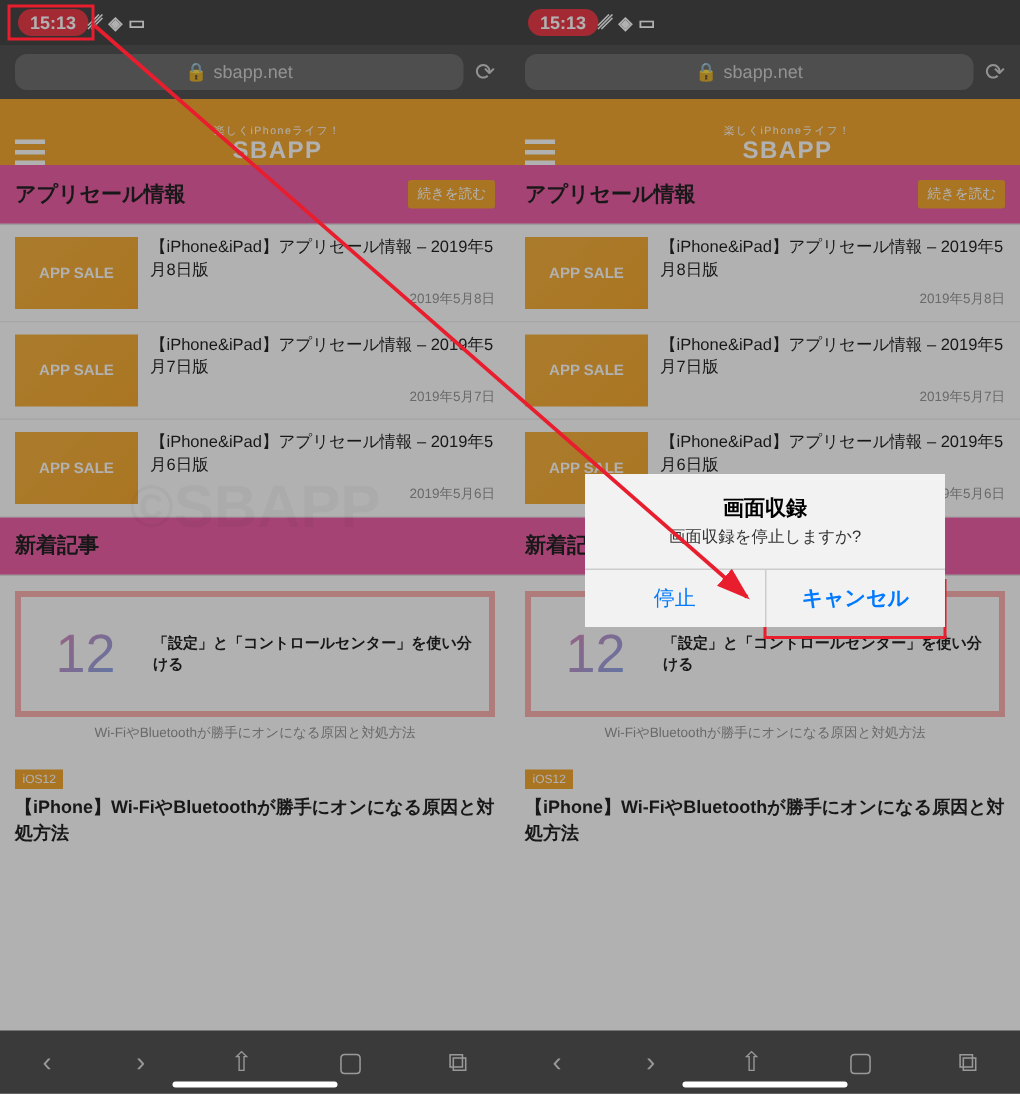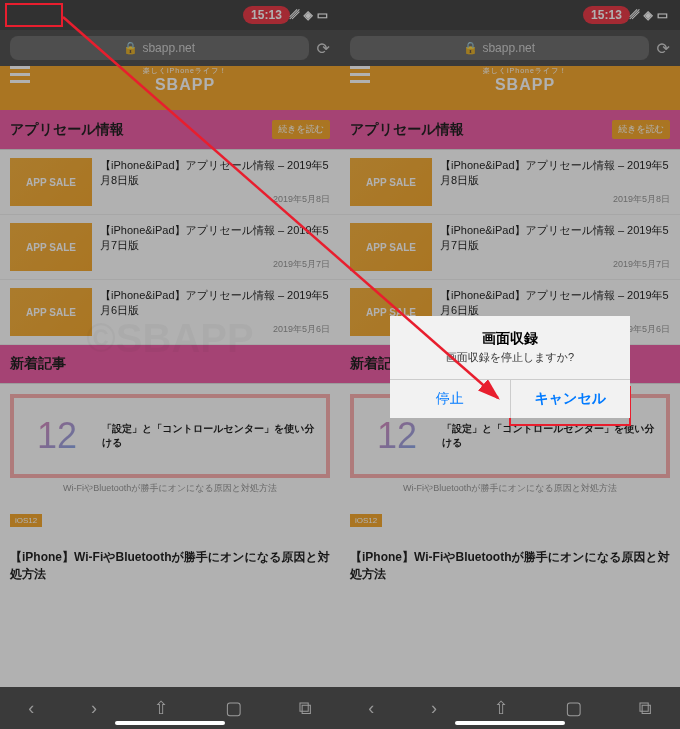--- a/index.html
+++ b/index.html
@@ -1,41 +1,41 @@
 <!DOCTYPE html>
 <html><head>
 <meta charset="utf-8">
 <style>
 *{margin:0;padding:0;box-sizing:border-box;font-family:-apple-system,"Hiragino Sans",sans-serif}
 body{width:680px;height:729px;display:flex;background:#000;position:relative}
 .phone{width:340px;height:729px;position:relative;background:#fff}
 .dim{position:absolute;inset:0;background:rgba(60,60,60,.4);z-index:5;pointer-events:none}
-.status{height:30px;background:#2a2a2a;display:flex;align-items:center;justify-content:flex-end;padding:0 12px;color:#fff;font-size:12px;font-weight:600;position:relative;z-index:1}
+.status{height:30px;background:#2a2a2a;display:flex;align-items:center;justify-content:flex-start;padding:0 12px;color:#fff;font-size:12px;font-weight:600;position:relative;z-index:1}
 .time-pill{background:#e81e2e;border-radius:10px;padding:2px 8px}
 .icons{display:flex;gap:4px;align-items:center}
 .addr{height:36px;background:#3a3a3a;display:flex;align-items:center;padding:0 10px;gap:8px;position:relative;z-index:1}
 .url{flex:1;background:#5a5a5a;border-radius:8px;height:24px;display:flex;align-items:center;justify-content:center;color:#ccc;font-size:12px;gap:4px}
 .reload{color:#ccc;font-size:16px}
-.hdr{height:44px;background:#f39c12;display:flex;align-items:flex-start;gap:10px;padding:0 10px;position:relative;z-index:1}
+.hdr{height:44px;background:#f39c12;display:flex;align-items:flex-end;gap:10px;padding:0 10px;position:relative;z-index:1}
 .ham{display:flex;flex-direction:column;gap:4px}
 .ham span{width:20px;height:3px;background:#fff}
 .logo{flex:1;text-align:center;color:#fff;font-weight:700;font-size:16px;letter-spacing:1px}
 .logo small{display:block;font-size:7px;font-weight:400}
 .sect{padding:10px;font-size:14px;font-weight:700;border-bottom:1px solid #ddd;display:flex;justify-content:space-between;align-items:center;position:relative;z-index:1;background:#ec4899}
 .more{background:#f39c12;color:#fff;font-size:9px;padding:3px 6px;border-radius:2px;font-weight:400}
 .item{display:flex;padding:8px 10px;gap:8px;border-bottom:1px solid #eee;position:relative;z-index:1;background:#fff}
 .thumb{width:82px;height:48px;background:linear-gradient(135deg,#f5a623,#f39c12);display:flex;align-items:center;justify-content:center;color:#fff;font-size:10px;font-weight:700;flex-shrink:0}
 .txt{flex:1;font-size:11px;line-height:1.4}
 .date{font-size:9px;color:#888;text-align:right;margin-top:4px}
 .feat{padding:10px;background:#fff;position:relative;z-index:1}
 .feat-in{display:flex;gap:10px;align-items:center;border:4px solid #fca5a5;padding:8px}
 .big12{width:70px;height:60px;display:flex;align-items:center;justify-content:center;font-size:36px;font-weight:300;background:linear-gradient(135deg,#ff6b9d,#4facfe);-webkit-background-clip:text;color:transparent}
 .feat-txt{flex:1;font-size:10px;font-weight:600}
 .sub{font-size:9px;color:#888;text-align:center;padding:4px}
-.tag{background:#f39c12;color:#fff;font-size:8px;padding:2px 5px;display:inline-block;margin:4px 10px 20px}
+.tag{background:#f39c12;color:#fff;font-size:8px;padding:2px 5px;display:inline-block;margin:4px 10px 2px}
 .ftitle{font-size:12px;font-weight:700;padding:2px 10px 8px;line-height:1.4}
 .tb{position:absolute;bottom:0;left:0;right:0;height:42px;background:#3a3a3a;display:flex;justify-content:space-around;align-items:center;z-index:8}
 .tb span{color:#999;font-size:18px}
 .home-bar{position:absolute;bottom:4px;left:50%;transform:translateX(-50%);width:110px;height:4px;background:#fff;border-radius:3px;z-index:9}
 .red-box{position:absolute;border:2px solid #e81e2e;z-index:10}
 .alert{position:absolute;top:316px;left:50%;transform:translateX(-50%);width:240px;background:#f2f2f2;border-radius:0;z-index:20;overflow:hidden}
 .alert-t{text-align:center;font-size:14px;font-weight:600;padding:14px 10px 2px}
 .alert-m{text-align:center;font-size:11px;color:#333;padding:0 10px 14px}
 .alert-b{display:flex;border-top:1px solid #ccc}
 .alert-b div{flex:1;text-align:center;padding:10px;color:#007aff;font-size:14px}

